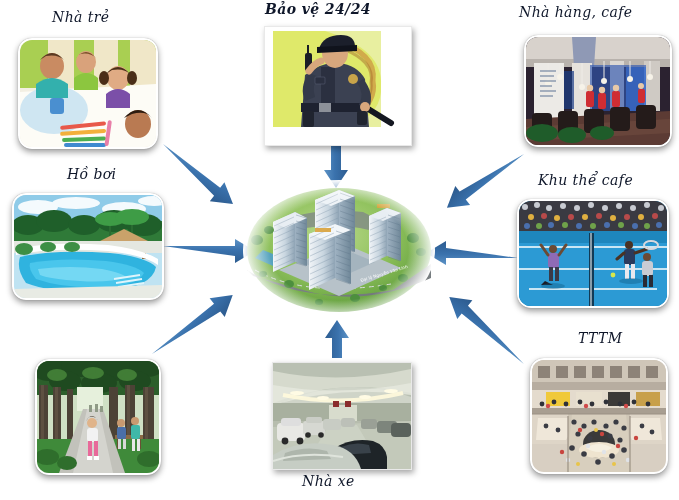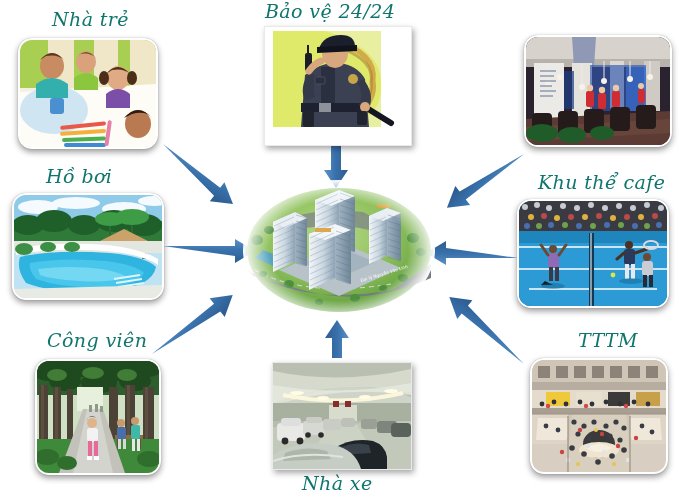--- a/index.html
+++ b/index.html
@@ -4,24 +4,24 @@
 <style>
   html,body{margin:0;padding:0;background:#ffffff;}
   body{width:679px;height:500px;position:relative;overflow:hidden;
        font-family:"DejaVu Sans", sans-serif;}
 
   #stage{position:absolute;left:0;top:0;width:679px;height:500px;background:#fff;}
 
   
   .label{
     position:absolute;
-    color:#0f766e;
+    color:#0f172a;
     font-family:"DejaVu Serif", serif;
     font-style:italic;
-    font-size:19px;
+    font-size:14px;
     font-weight:400;
     letter-spacing:.4px;
     white-space:nowrap;
     line-height:1;
   }
 
   
   .card{position:absolute;overflow:hidden;background:#fff;}
   .card.rounded{
     border-radius:14px;
@@ -244,21 +244,21 @@
           <rect x="40" y="86" width="46" height="4" rx="2" fill="#e8594a" transform="rotate(-6 40 86)"></rect>
           <rect x="40" y="92" width="46" height="4" rx="2" fill="#f2b03c" transform="rotate(-4 40 92)"></rect>
           <rect x="42" y="98" width="44" height="4" rx="2" fill="#4caf50" transform="rotate(-2 42 98)"></rect>
           <rect x="44" y="103" width="42" height="4" rx="2" fill="#3f8ad0"></rect>
           <rect x="88" y="80" width="4" height="26" rx="2" fill="#e87fa8" transform="rotate(8 88 80)"></rect>
         </g>
       </svg>
     </div>
   </div>
 
-  <div class="label" style="left:265px;top:2px;">Bảo vệ 24/24</div>
+  <div class="label" style="left:265px;top:2px;font-weight:bold;">Bảo vệ 24/24</div>
   <div class="card square" style="left:264px;top:26px;width:146px;height:118px;">
     <div class="pic">
       <svg viewBox="0 0 146 118" preserveAspectRatio="none">
         <rect width="146" height="118" fill="#ffffff"></rect>
         <path d="M8,4 L116,4 L116,100 L8,100 Z" fill="#dfe96a"></path>
         <path d="M60,4 Q118,22 116,58 Q118,86 86,100 L116,100 L116,4 Z" fill="#e8efa0"></path>
         <path d="M70,14 Q112,26 108,54 Q112,74 88,92" stroke="#c98b3a" stroke-width="5" fill="none" opacity=".65"></path>
         <path d="M78,22 Q110,34 106,56 Q108,70 92,84" stroke="#a8702c" stroke-width="3" fill="none" opacity=".5"></path>
 
         <path d="M40,48 Q58,34 74,36 Q92,38 100,52 L104,100 L36,100 Z" fill="#3b4152"></path>
@@ -281,20 +281,21 @@
 
         <rect x="38" y="84" width="11" height="16" rx="2" fill="#20242f"></rect>
         <rect x="92" y="84" width="10" height="14" rx="2" fill="#20242f"></rect>
 
         <circle cx="88" cy="52" r="5" fill="#c8a44a"></circle>
         <rect x="50" y="50" width="10" height="7" rx="1" fill="#2b3040" stroke="#565c6e" stroke-width=".6"></rect>
       </svg>
     </div>
   </div>
 
+  <div class="label" style="left:519px;top:5px;">Nhà hàng, cafe</div>
   <div class="card rounded" style="left:524px;top:35px;width:144px;height:108px;">
     <div class="pic">
       <svg viewBox="0 0 144 108" preserveAspectRatio="none">
         <rect width="144" height="108" fill="#2b2230"></rect>
         <rect x="0" y="0" width="144" height="26" fill="#d8d2cc"></rect>
         <rect x="0" y="22" width="144" height="8" fill="#b8b2ac"></rect>
         <path d="M46,0 L70,0 L68,30 L48,30 Z" fill="#8f99b5"></path>
         <rect x="8" y="26" width="30" height="56" fill="#eceae6"></rect>
         <rect x="46" y="26" width="20" height="60" fill="#e6e2dc"></rect>
         <rect x="84" y="24" width="14" height="54" fill="#dcd8d2"></rect>
@@ -356,21 +357,21 @@
 
         <g fill="#1f5c2a">
           <ellipse cx="16" cy="96" rx="16" ry="9"></ellipse>
           <ellipse cx="46" cy="98" rx="14" ry="8"></ellipse>
           <ellipse cx="76" cy="96" rx="12" ry="7"></ellipse>
         </g>
       </svg>
     </div>
   </div>
 
-  <div class="label" style="left:46px;top:167px;">Hồ bơi</div>
+  <div class="label" style="left:67px;top:167px;">Hồ bơi</div>
   <div class="card rounded" style="left:12px;top:193px;width:148px;height:103px;">
     <div class="pic">
       <svg viewBox="0 0 148 103" preserveAspectRatio="none">
         <rect width="148" height="103" fill="#bfe3f2"></rect>
         <rect x="0" y="0" width="148" height="34" fill="#8fcbe8"></rect>
         <g fill="#ffffff" opacity=".9">
           <ellipse cx="24" cy="12" rx="20" ry="7"></ellipse>
           <ellipse cx="62" cy="8" rx="24" ry="6"></ellipse>
           <ellipse cx="110" cy="14" rx="22" ry="7"></ellipse>
           <ellipse cx="140" cy="6" rx="16" ry="5"></ellipse>
@@ -515,21 +516,20 @@
         <circle cx="94" cy="74" r="2.4" fill="#d7e84a"></circle>
 
         <g fill="#0f5a83" opacity=".4">
           <ellipse cx="34" cy="85" rx="12" ry="3"></ellipse>
           <ellipse cx="112" cy="80" rx="12" ry="3"></ellipse>
         </g>
       </svg>
     </div>
   </div>
 
-  <div class="label" style="left:47px;top:331px;">Công viên</div>
   <div class="card rounded" style="left:35px;top:359px;width:122px;height:112px;">
     <div class="pic">
       <svg viewBox="0 0 122 112" preserveAspectRatio="none">
         <rect width="122" height="112" fill="#cfe0c4"></rect>
 
         <rect x="0" y="0" width="122" height="34" fill="#2c5f2b"></rect>
         <g fill="#1f4a20">
           <ellipse cx="12" cy="8" rx="18" ry="12"></ellipse>
             <ellipse cx="44" cy="4" rx="20" ry="12"></ellipse>
           <ellipse cx="78" cy="8" rx="20" ry="12"></ellipse>

